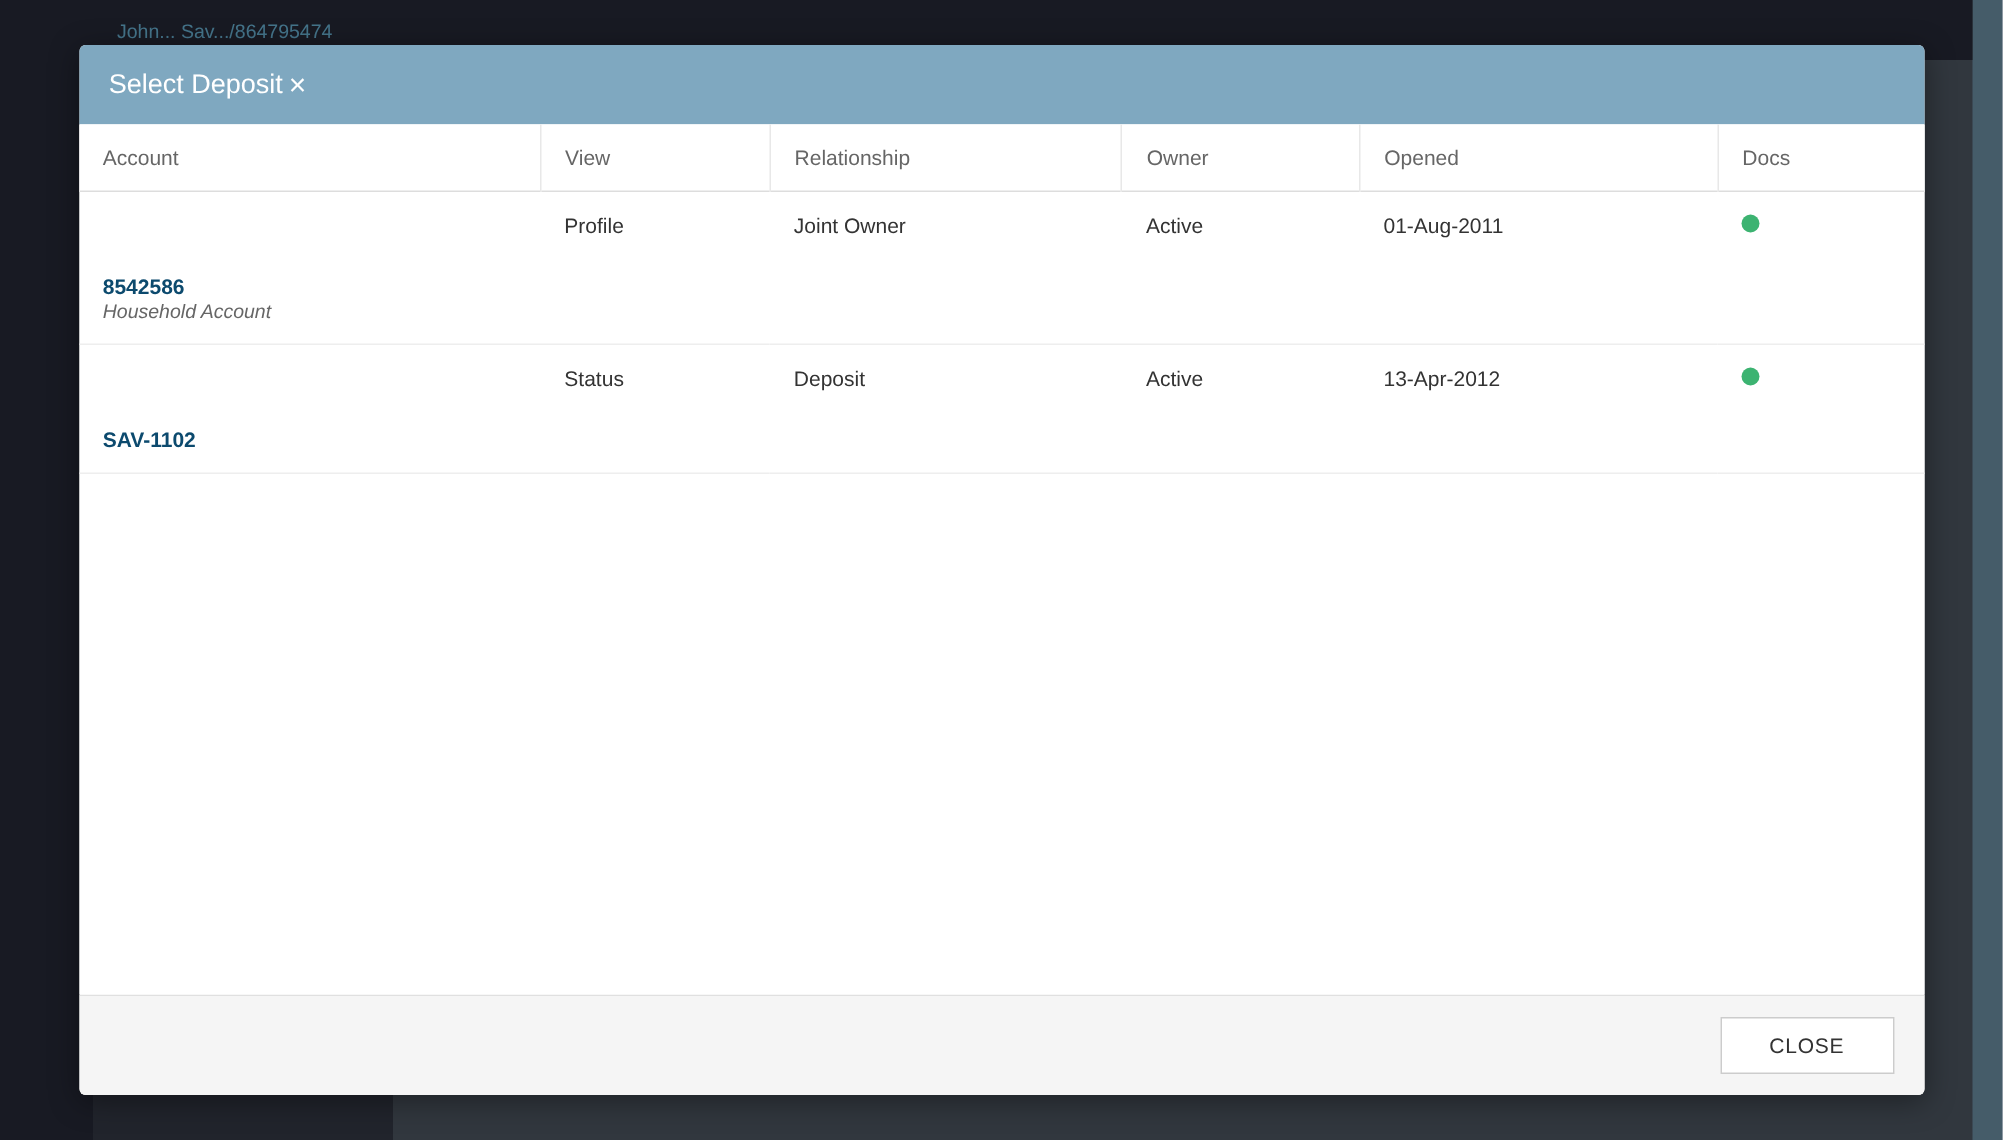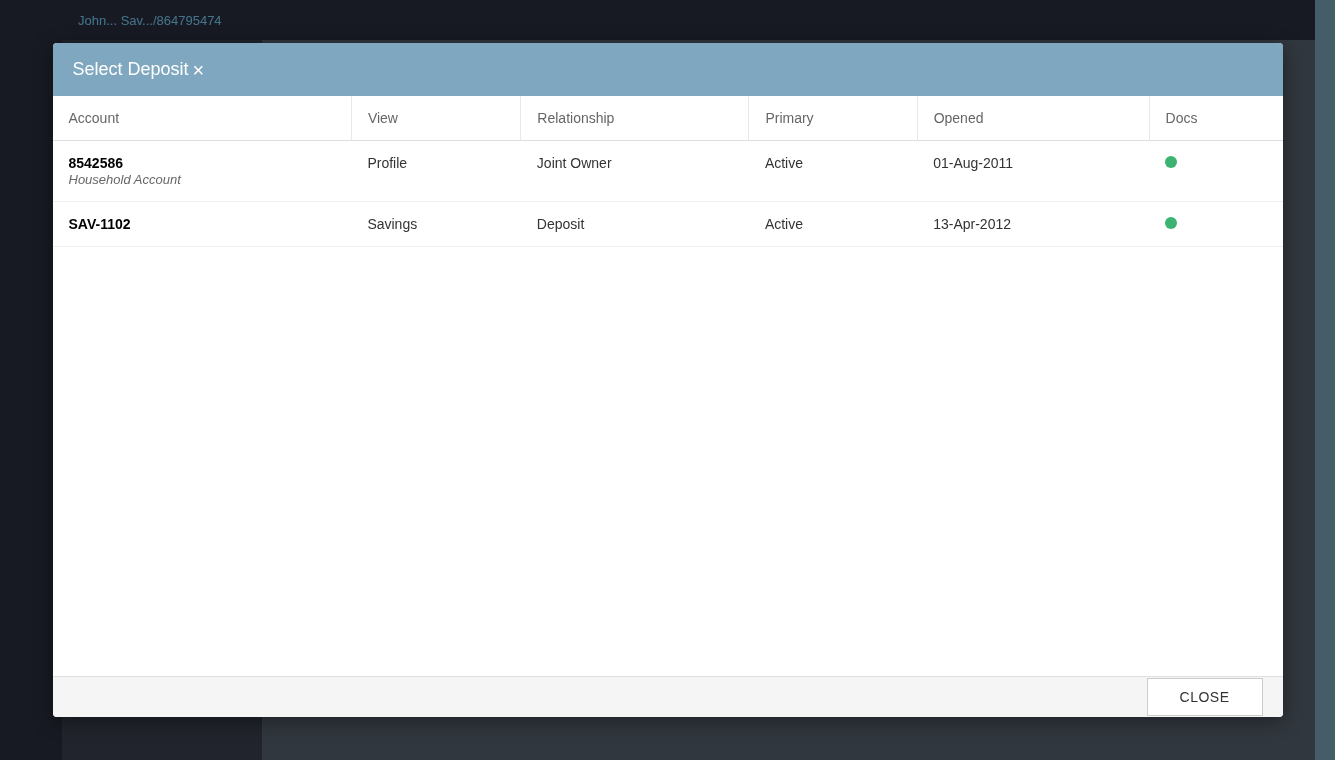--- a/index.html
+++ b/index.html
@@ -100,43 +100,44 @@
     }
 
     tbody td {
       padding: 14px 16px;
       color: #333;
       font-size: 14px;
       vertical-align: top;
     }
 
     .account-number {
-      color: #000000;
+      color: #0c4a6e;
       font-weight: bold;
       display: block;
+      margin-top: 41px;
     }
 
     .account-sub {
       color: #666;
       font-size: 13px;
       font-style: italic;
     }
 
     .status-dot {
       display: inline-block;
       width: 12px;
       height: 12px;
       border-radius: 50%;
       background: #3cb371;
     }
 
     
     .modal-footer {
       background: #f5f5f5;
-      padding: 1px 20px;
+      padding: 14px 20px;
       display: flex;
       justify-content: flex-end;
       border-top: 1px solid #e0e0e0;
       border-radius: 0 0 4px 4px;
     }
 
     .close-button {
       background: #fff;
       border: 1px solid #ccc;
       padding: 10px 32px;
@@ -250,21 +251,21 @@
   </div>
 
   <div class="modal-body">
     <div class="table-container">
       <table>
         <thead>
           <tr>
             <th>Account</th>
             <th>View</th>
             <th>Relationship</th>
-            <th>Primary</th>
+            <th>Owner</th>
             <th>Opened</th>
             <th>Docs</th>
           </tr>
         </thead>
         <tbody>
           <tr>
             <td>
               <span class="account-number">8542586</span>
               <span class="account-sub">Household Account</span>
             </td>
@@ -274,21 +275,21 @@
             <td>01-Aug-2011</td>
             <td>
               <span class="status-dot"></span>
             </td>
           </tr>
           <tr>
             <td>
               <span class="account-number">SAV-1102</span>
               <span class="account-sub"></span>
             </td>
-            <td>Savings</td>
+            <td>Status</td>
             <td>Deposit</td>
             <td>Active</td>
             <td>13-Apr-2012</td>
             <td>
               <span class="status-dot"></span>
             </td>
           </tr>
         </tbody>
       </table>
     </div>

